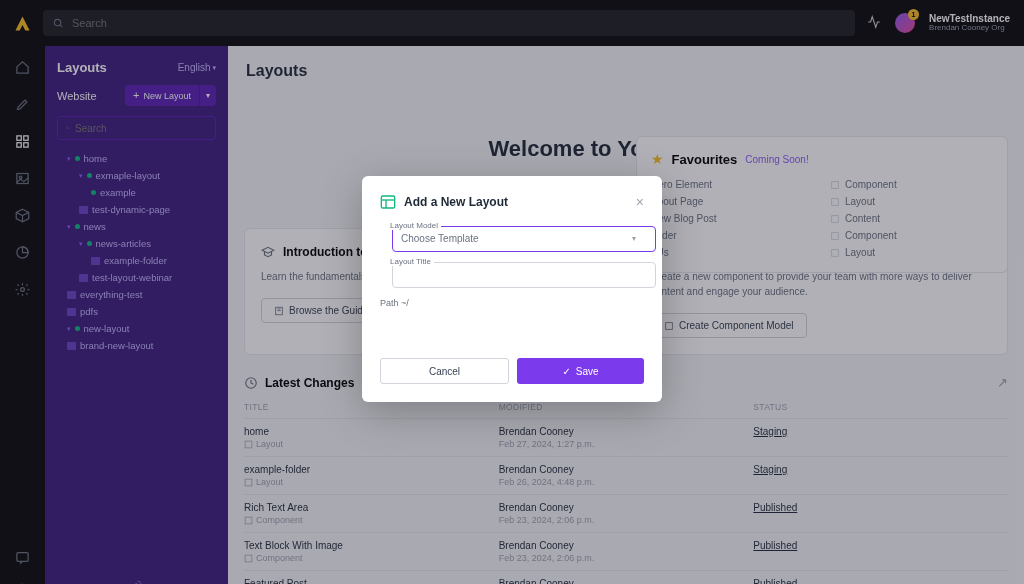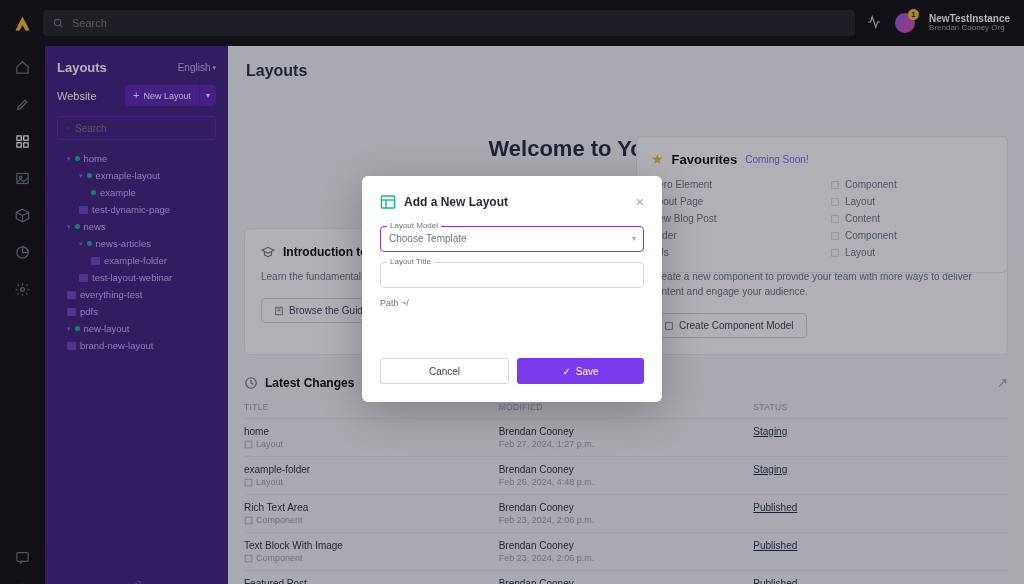--- a/index.html
+++ b/index.html
@@ -87,21 +87,21 @@
 
 
 .backdrop { position: absolute; inset: 0; background: rgba(30,30,45,.35); display: flex; align-items: flex-start; justify-content: center; padding-top: 176px; }
 .modal { width: 300px; background: #fff; border-radius: 6px; box-shadow: 0 10px 40px rgba(0,0,0,.25); padding: 18px; }
 .modal-head { display: flex; align-items: center; gap: 8px; margin-bottom: 16px; position: relative; }
 .modal-ic { width: 16px; height: 16px; }
 .modal-title { font-size: 12px; font-weight: 600; color: #1f2937; }
 .modal-close { position: absolute; right: 0; color: #9ca3af; cursor: pointer; font-size: 14px; }
 .field { position: relative; margin-bottom: 10px; }
 .field-label { position: absolute; top: -5px; left: 7px; background: #fff; padding: 0 3px; font-size: 8px; color: #6b7280; }
-.field-input { width: 100%; height: 26px; border: 1px solid #7c3aed; border-radius: 4px; padding: 0 8px; font-size: 10px; color: #6b7280; appearance: none; background: #fff; }
+.field-input { width: 100%; height: 26px; border: 1px solid #7c3aed; border-radius: 4px; padding: 0 8px; font-size: 10px; color: #6b7280; appearance: none; background: #fff; margin-left: 12px; }
 .field.plain .field-input { border-color: #d1d5db; }
 .field-caret { position: absolute; right: 8px; top: 8px; font-size: 8px; color: #9ca3af; pointer-events: none; }
 .path-line { font-size: 9px; color: #6b7280; margin-bottom: 50px; }
 .modal-actions { display: flex; gap: 8px; margin-top: 12px; }
 .btn-cancel { flex: 1; height: 26px; background: #fff; border: 1px solid #d1d5db; border-radius: 3px; font-size: 10px; color: #374151; cursor: pointer; }
 .btn-save { flex: 1; height: 26px; background: #7c3aed; border: none; border-radius: 3px; font-size: 10px; color: #fff; cursor: pointer; display: flex; align-items: center; justify-content: center; gap: 5px; }
 .btn-save::before { content: "✓"; font-size: 10px; }
 </style>
 </head>
 <body>

